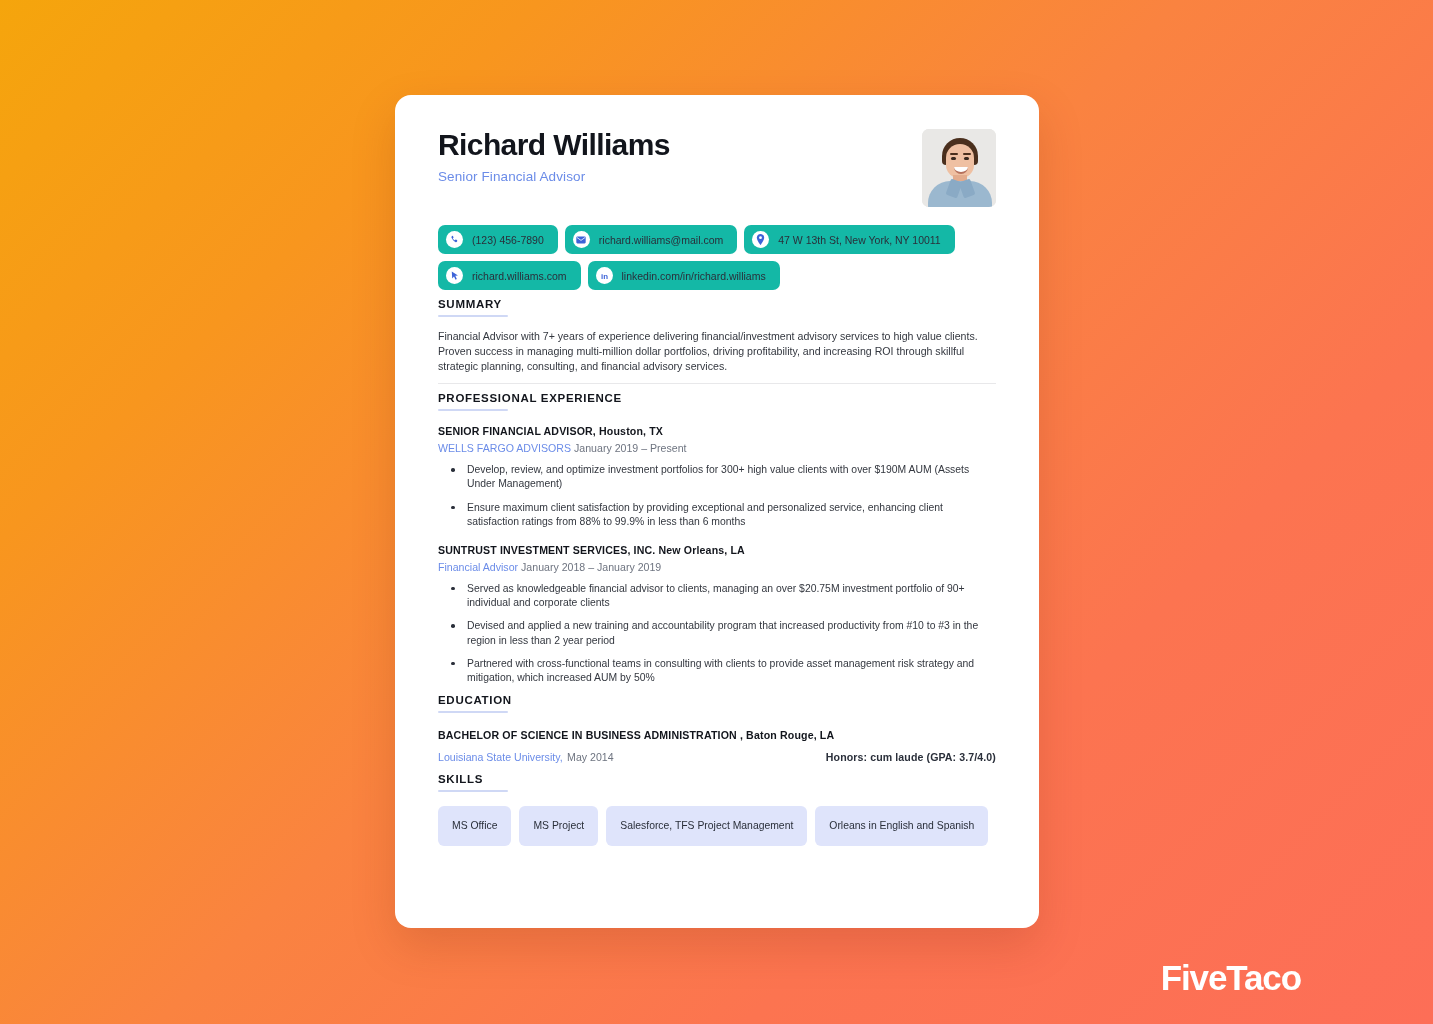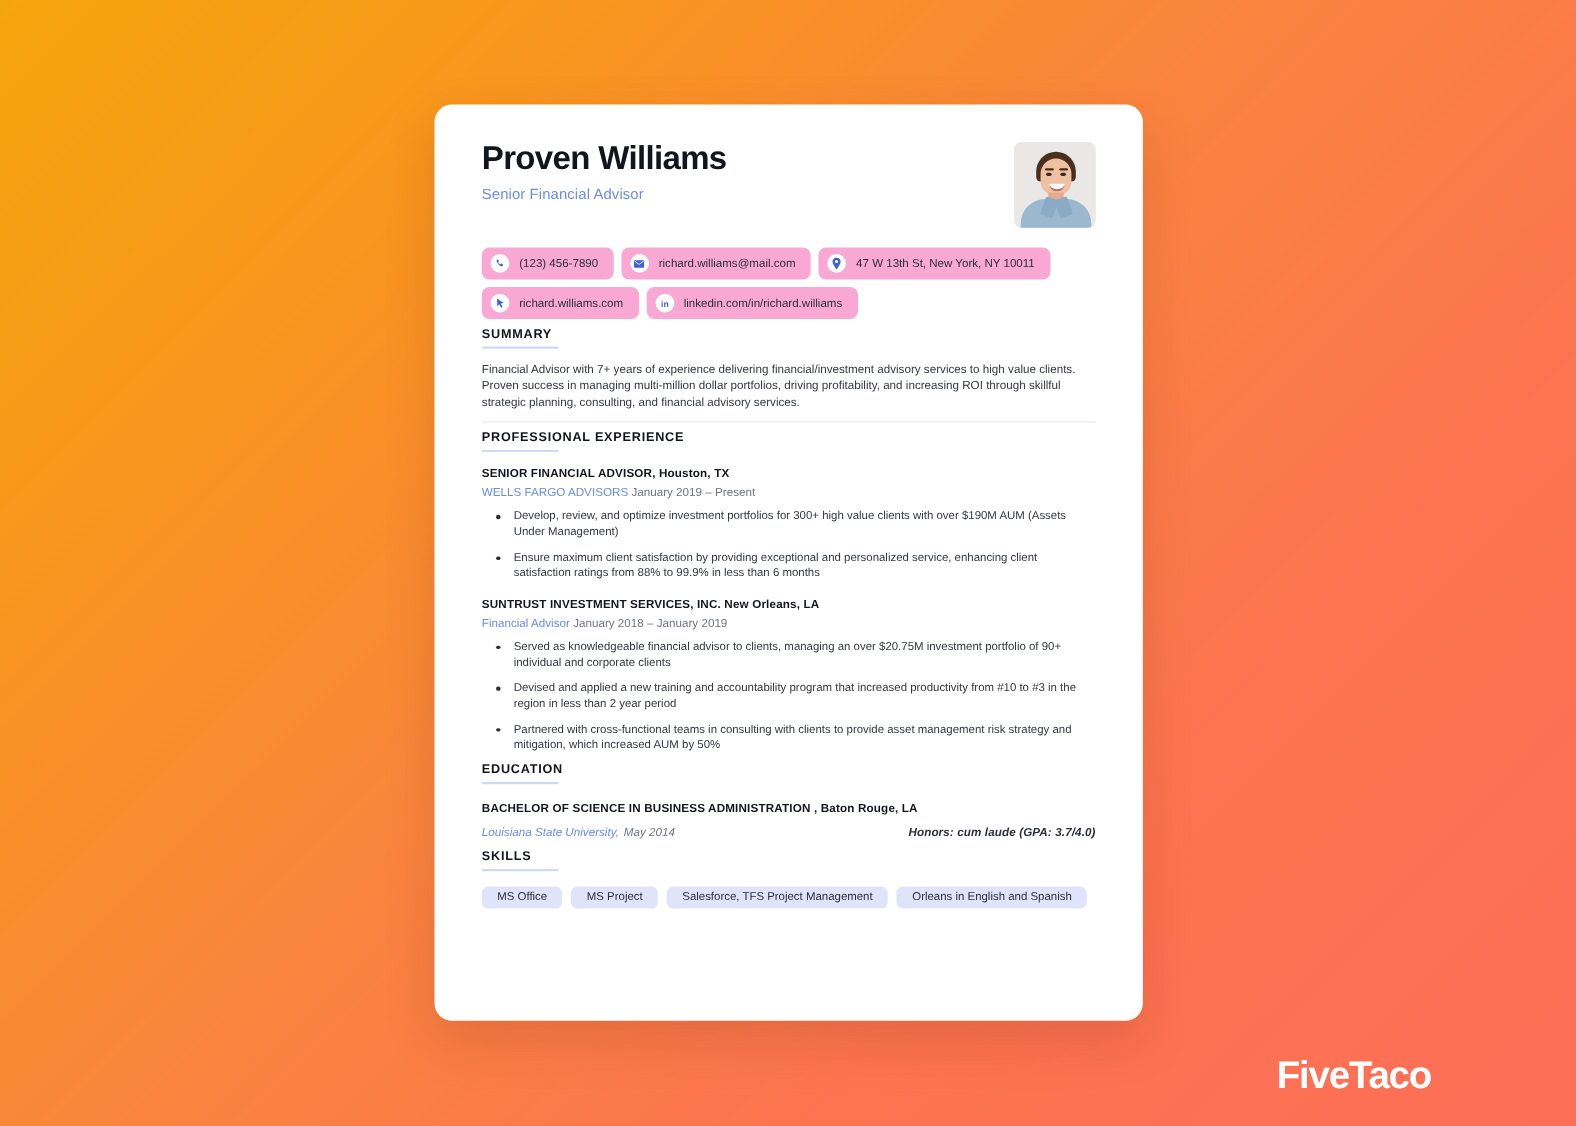--- a/index.html
+++ b/index.html
@@ -102,21 +102,21 @@
   .contact-row {
     display: flex;
     gap: 7px;
     margin-bottom: 7px;
     flex-wrap: nowrap;
   }
   .pill {
     display: inline-flex;
     align-items: center;
     gap: 9px;
-    background: #f9a8d4;
+    background: #14b8a6;
     border-radius: 7px;
     height: 29px;
     padding: 0 14px 0 8px;
     font-size: 10.5px;
     color: #2a2f3a;
     white-space: nowrap;
     text-align: right;
   }
   .pill-icon {
     width: 17px; height: 17px;
@@ -208,42 +208,41 @@
     font-size: 10.6px;
     font-weight: bold;
     color: #12151c;
     letter-spacing: 0.15px;
   }
   .edu-row {
     margin-top: 6px;
     display: flex;
     justify-content: space-between;
     align-items: baseline;
-    font-style: italic;
   }
   .edu-school { font-size: 10.6px; color: #6b8ce8; }
   .edu-date { font-size: 10.6px; color: #6e7480; }
   .edu-honors {
     font-size: 10.6px;
     font-weight: bold;
     color: #2a2f3a;
     letter-spacing: 0.1px;
   }
 
   
   .skills-list {
     margin-top: 14px;
     display: flex;
     gap: 8px;
     flex-wrap: wrap;
   }
   .skill-pill {
     background: #dfe4fb;
     border-radius: 6px;
-    height: 20px;
+    height: 40px;
     padding: 0 14px;
     display: inline-flex;
     align-items: center;
     font-size: 10.4px;
     color: #2a2f3a;
     white-space: nowrap;
   }
 
   
   .watermark {
@@ -256,21 +255,21 @@
     color: #ffffff;
   }
 </style>
 </head>
 <body>
 
 <div class="resume-card">
 
   <div class="header-row">
     <div>
-      <div class="name">Proven Williams</div>
+      <div class="name">Richard Williams</div>
       <div class="job-title">Senior Financial Advisor</div>
     </div>
     <div class="photo">
       <div class="bg-sky"></div>
       <div class="hair"></div>
       <div class="face"></div>
       <div class="brow-l"></div>
         <div class="brow-r"></div>
       <div class="eye-l"></div>
         <div class="eye-r"></div>

